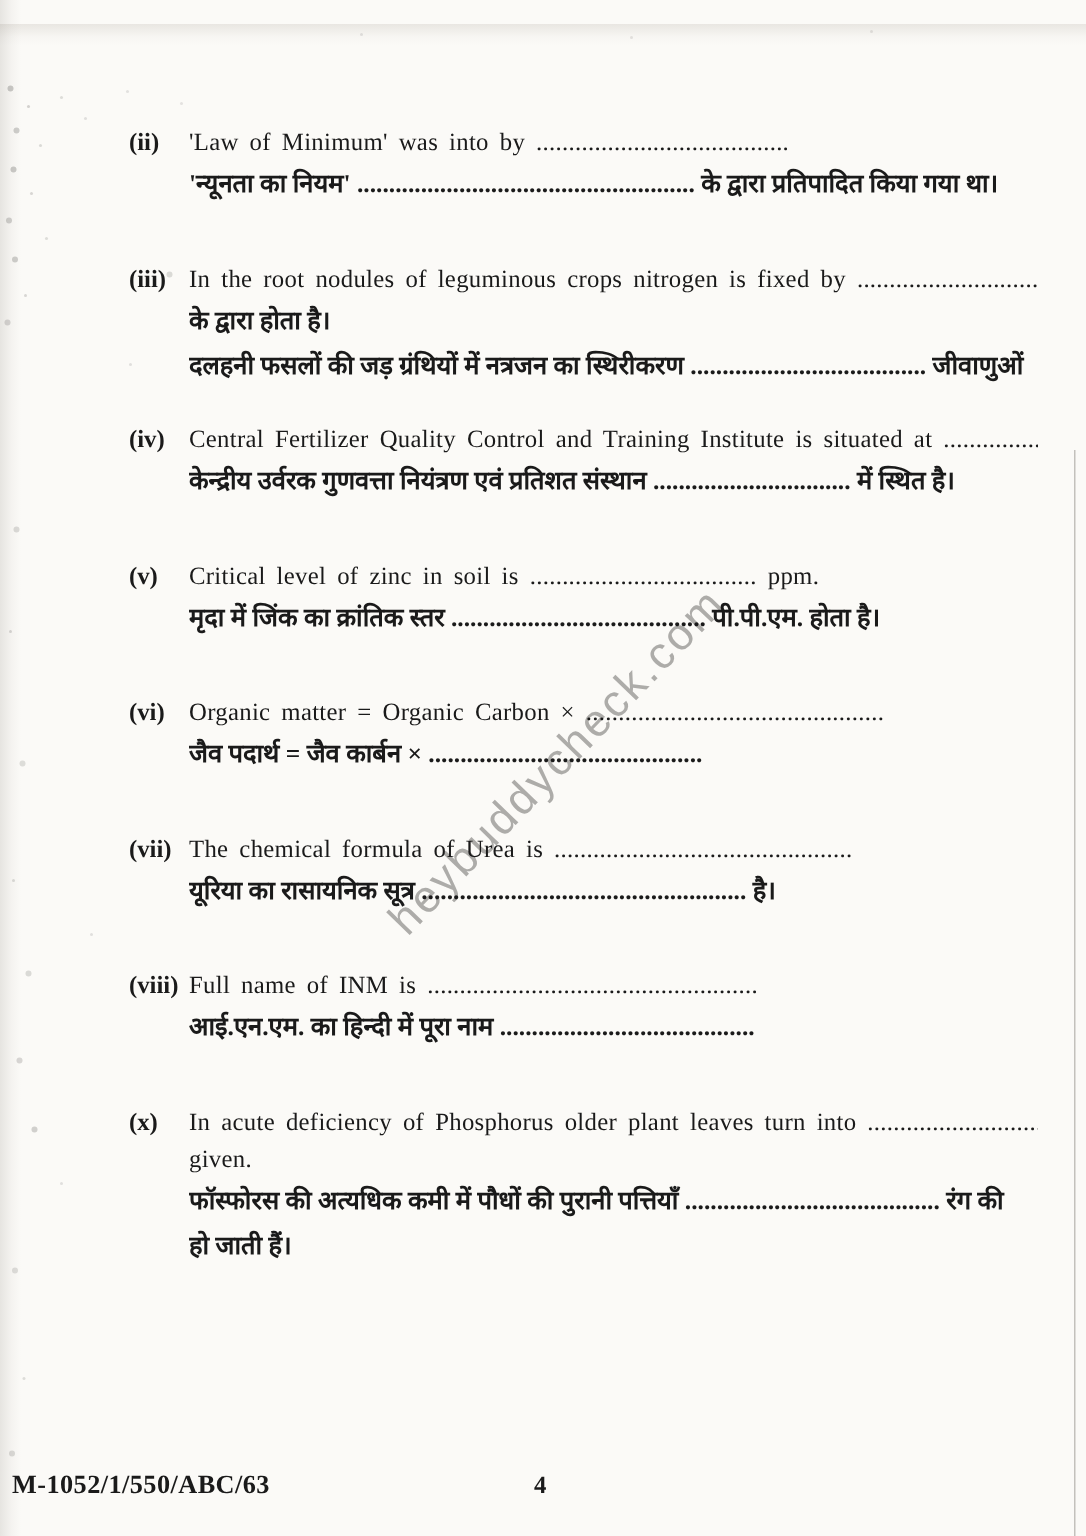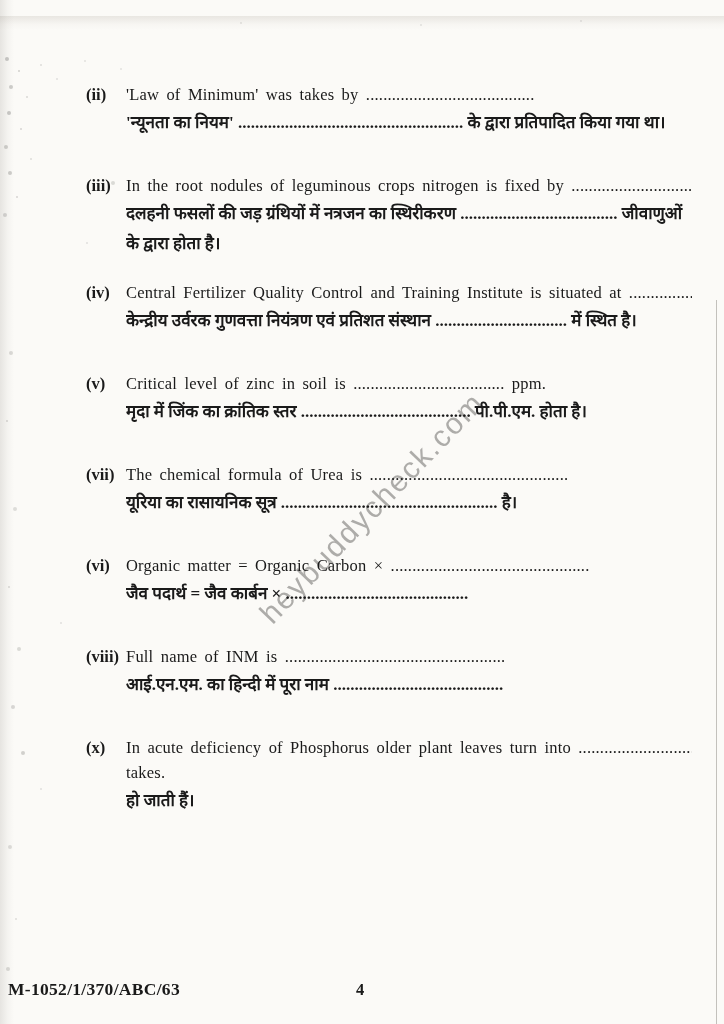--- a/index.html
+++ b/index.html
@@ -79,84 +79,85 @@
   <div class="edge-right"></div>
   <div class="speckles"></div>
 
   <div class="watermark">heybuddycheck.com</div>
 
   <main class="content">
 
     <div class="q">
       <div class="q-label">(ii)</div>
       <div class="q-body">
-        <p class="en">'Law of Minimum' was takes by .......................................</p>
+        <p class="en">'Law of Minimum' was into by .......................................</p>
         <p class="hi">'न्यूनता का नियम' ..................................................... के द्वारा प्रतिपादित किया गया था।</p>
       </div>
     </div>
 
     <div class="q tall">
       <div class="q-label">(iii)</div>
       <div class="q-body">
         <p class="en">In the root nodules of leguminous crops nitrogen is fixed by .............................</p>
+        <p class="hi">के द्वारा होता है।</p>
         <p class="hi">दलहनी फसलों की जड़ ग्रंथियों में नत्रजन का स्थिरीकरण ..................................... जीवाणुओं</p>
-        <p class="hi">के द्वारा होता है।</p>
       </div>
     </div>
 
     <div class="q">
       <div class="q-label">(iv)</div>
       <div class="q-body">
         <p class="en">Central Fertilizer Quality Control and Training Institute is situated at ........................</p>
         <p class="hi">केन्द्रीय उर्वरक गुणवत्ता नियंत्रण एवं प्रतिशत संस्थान ............................... में स्थित है।</p>
       </div>
     </div>
 
     <div class="q">
       <div class="q-label">(v)</div>
       <div class="q-body">
         <p class="en">Critical level of zinc in soil is ................................... ppm.</p>
         <p class="hi">मृदा में जिंक का क्रांतिक स्तर ........................................ पी.पी.एम. होता है।</p>
       </div>
     </div>
 
     <div class="q">
+      <div class="q-label">(vi)</div>
+      <div class="q-body">
+        <p class="en">Organic matter = Organic Carbon × ..............................................</p>
+        <p class="hi">जैव पदार्थ = जैव कार्बन × ...........................................</p>
+      </div>
+    </div>
+
+    <div class="q">
       <div class="q-label">(vii)</div>
       <div class="q-body">
         <p class="en">The chemical formula of Urea is ..............................................</p>
         <p class="hi">यूरिया का रासायनिक सूत्र ................................................... है।</p>
-      </div>
-    </div>
-
-    <div class="q">
-      <div class="q-label">(vi)</div>
-      <div class="q-body">
-        <p class="en">Organic matter = Organic Carbon × ..............................................</p>
-        <p class="hi">जैव पदार्थ = जैव कार्बन × ...........................................</p>
       </div>
     </div>
 
     <div class="q">
       <div class="q-label">(viii)</div>
       <div class="q-body">
         <p class="en">Full name of INM is ...................................................</p>
         <p class="hi">आई.एन.एम. का हिन्दी में पूरा नाम ........................................</p>
       </div>
     </div>
 
 
     <div class="q">
       <div class="q-label">(x)</div>
       <div class="q-body">
         <p class="en">In acute deficiency of Phosphorus older plant leaves turn into ...........................</p>
-        <p class="en">takes.</p>
+        <p class="en">given.</p>
+        <p class="hi">फॉस्फोरस की अत्यधिक कमी में पौधों की पुरानी पत्तियाँ ........................................ रंग की</p>
         <p class="hi">हो जाती हैं।</p>
       </div>
     </div>
 
   </main>
 
   <div class="footer">
-    <span class="footer-code">M-1052/1/370/ABC/63</span>
+    <span class="footer-code">M-1052/1/550/ABC/63</span>
     <span class="footer-page">4</span>
   </div>
 
 </div>
 
 </body></html>

